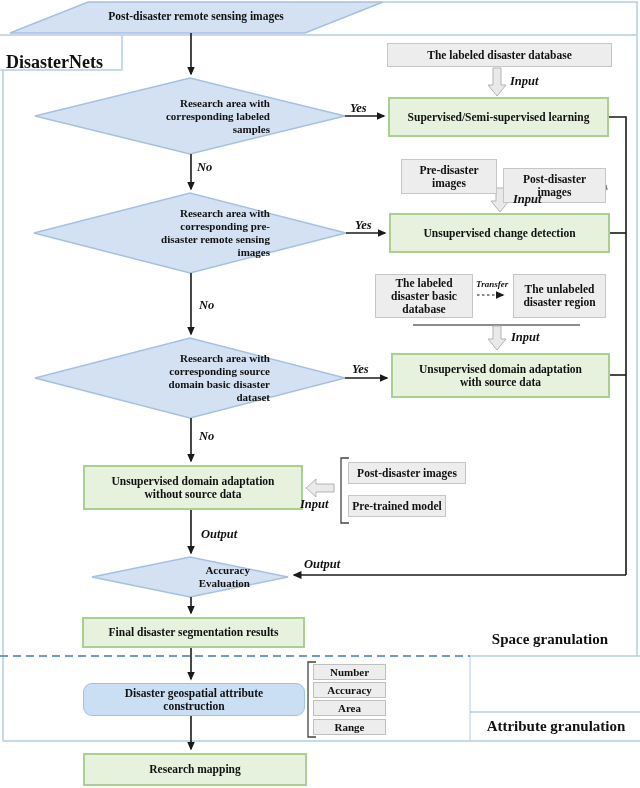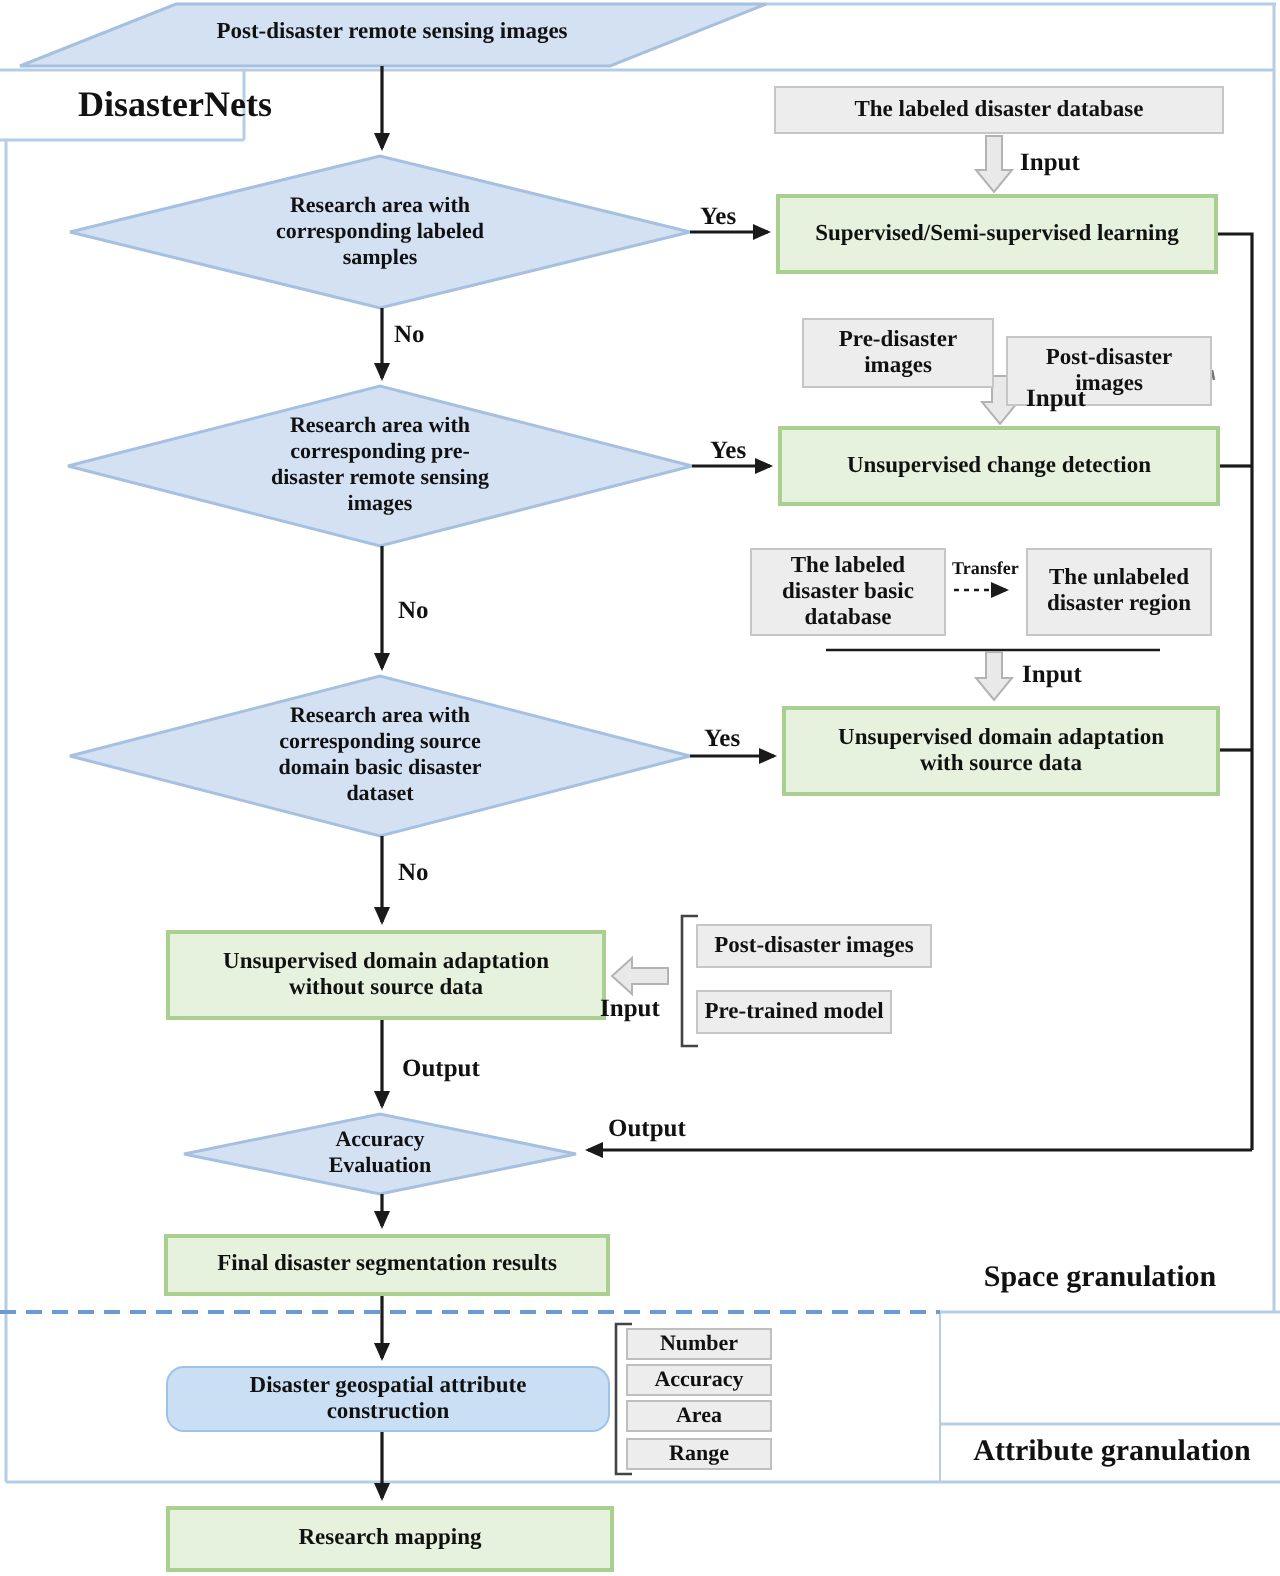--- a/index.html
+++ b/index.html
@@ -14,24 +14,24 @@
   .pre{white-space:pre-line;}
   .node{
     position:absolute;display:flex;align-items:center;justify-content:center;
     font-weight:bold;font-size:11.5px;line-height:13px;text-align:center;
     box-sizing:border-box;
   }
   .green{background:#e6f1de;border:2px solid #a9d08e;}
   .gray{background:#ededed;border:1px solid #c6c6c6;}
   .graysm{background:#ededed;border:1px solid #bfbfbf;font-size:11px;}
   .blue-round{background:#cbdff4;border:1.5px solid #9dc3e6;border-radius:9px;}
-  .edge-label{position:absolute;font-weight:bold;font-size:12.5px;line-height:14px;}
+  .edge-label{position:absolute;font-weight:bold;font-size:12.5px;line-height:14px;font-style:italic;}
   .region-label{position:absolute;font-weight:bold;font-size:15px;line-height:17px;text-align:center;}
-  .title{position:absolute;left:6px;top:42px;font-weight:bold;font-size:18px;line-height:20px;margin-left:33px;}
-  .diamond-text{position:absolute;font-weight:bold;font-size:11px;line-height:13px;text-align:center;}
+  .title{position:absolute;left:6px;top:52px;font-weight:bold;font-size:18px;line-height:20px;}
+  .diamond-text{position:absolute;font-weight:bold;font-size:11px;line-height:13px;text-align:right;}
 </style>
 </head>
 <body>
 
 <div id="canvas">
 
   <svg id="wires" viewBox="0 0 640 788">
     <defs>
       <marker id="arr" markerWidth="9" markerHeight="8" refX="7.5" refY="4" orient="auto" markerUnits="userSpaceOnUse">
         <path d="M0,0 L9,4 L0,8 z" fill="#1a1a1a"></path>

